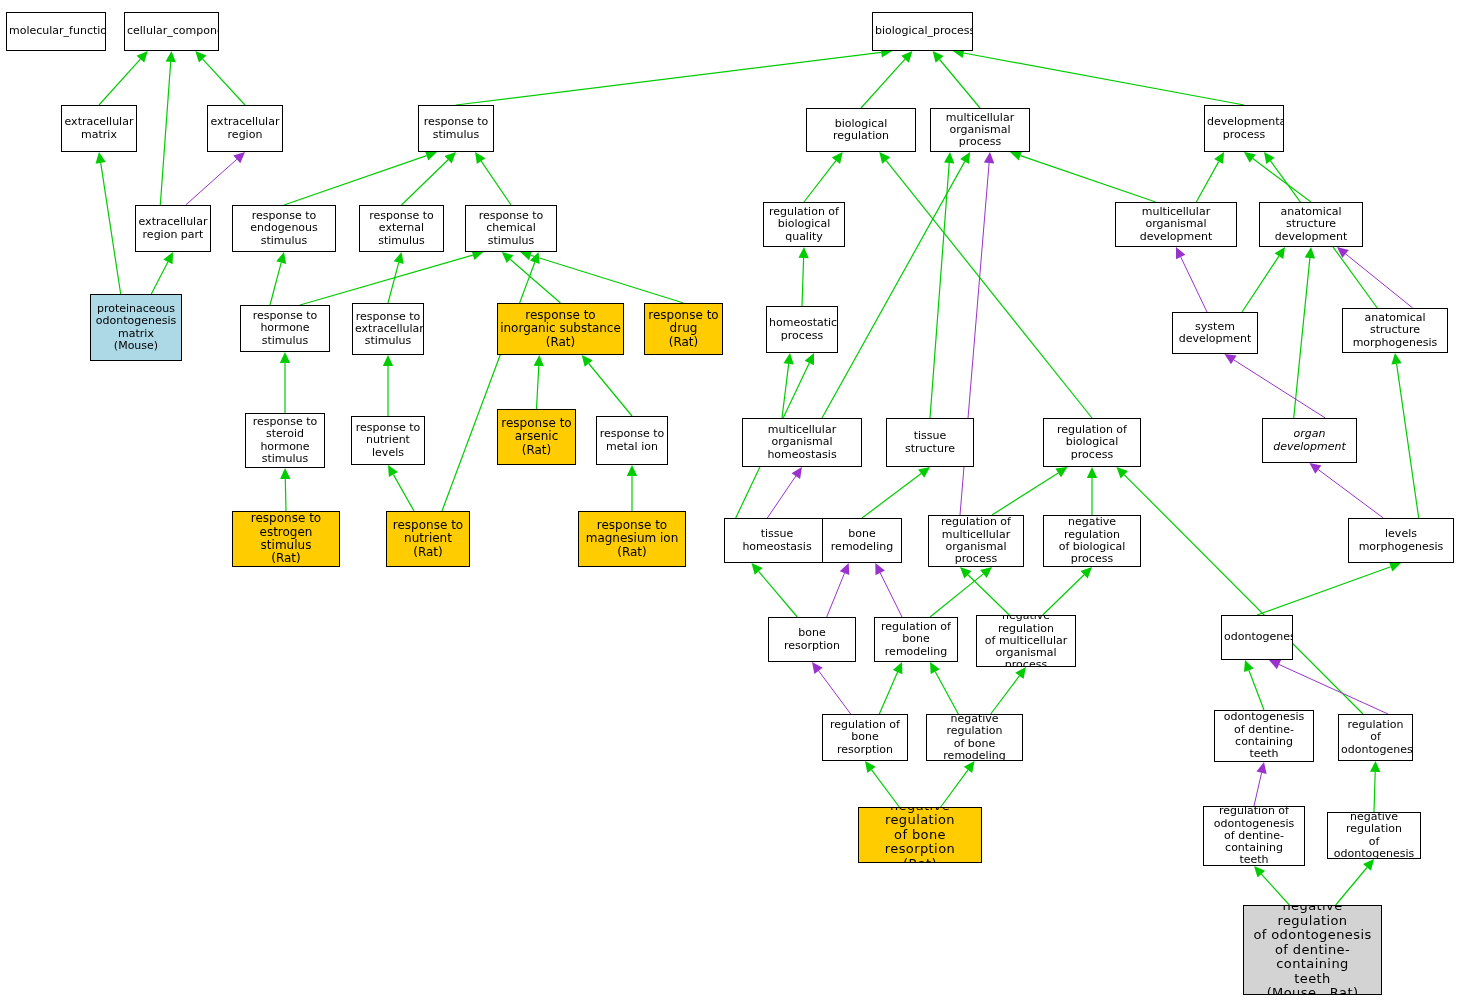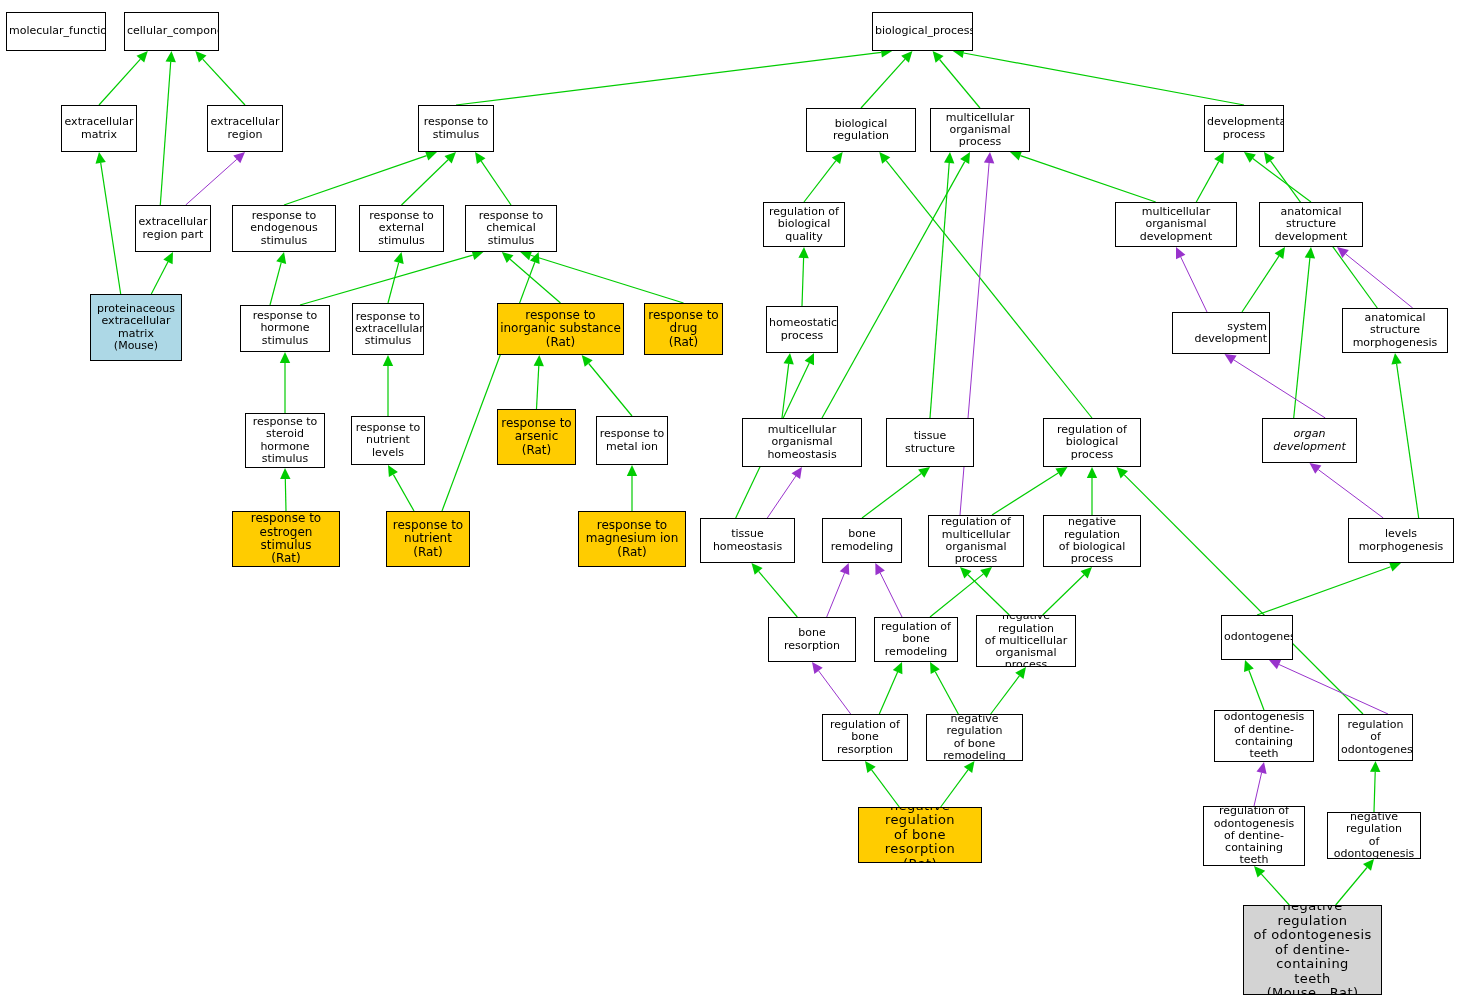--- a/index.html
+++ b/index.html
@@ -256,21 +256,21 @@
       <div class="go-node fill-white sz-11" style="left: 1115px; top: 202px; width: 122px; height: 45px;">
         <span class="lbl">multicellular
 organismal development</span>
       </div>
       <div class="go-node fill-white sz-11" style="left: 1259px; top: 202px; width: 104px; height: 45px;">
         <span class="lbl">anatomical structure
 development</span>
       </div>
       <div class="go-node fill-blue sz-11" style="left: 90px; top: 294px; width: 92px; height: 67px;">
         <span class="lbl">proteinaceous
-extracellular
+odontogenesis
 matrix
 (Mouse)</span>
       </div>
       <div class="go-node fill-white sz-11" style="left: 240px; top: 305px; width: 90px; height: 47px;">
         <span class="lbl">response to
 hormone stimulus</span>
       </div>
       <div class="go-node fill-white sz-11" style="left: 352px; top: 303px; width: 72px; height: 52px;">
         <span class="lbl">response to
 extracellular
@@ -283,21 +283,21 @@
       </div>
       <div class="go-node fill-gold sz-12" style="left: 644px; top: 303px; width: 79px; height: 52px;">
         <span class="lbl">response to
 drug
 (Rat)</span>
       </div>
       <div class="go-node fill-white sz-11" style="left: 766px; top: 306px; width: 72px; height: 47px;">
         <span class="lbl">homeostatic
 process</span>
       </div>
-      <div class="go-node fill-white sz-11" style="left: 1172px; top: 312px; width: 98px; height: 42px; text-align: right;">
+      <div class="go-node fill-white sz-11" style="left: 1172px; top: 312px; width: 86px; height: 42px;">
         <span class="lbl">system development</span>
       </div>
       <div class="go-node fill-white sz-11" style="left: 1342px; top: 308px; width: 106px; height: 45px;">
         <span class="lbl">anatomical structure
 morphogenesis</span>
       </div>
       <div class="go-node fill-white sz-11" style="left: 245px; top: 413px; width: 80px; height: 55px;">
         <span class="lbl">response to
 steroid hormone
 stimulus</span>
@@ -337,21 +337,21 @@
       <div class="go-node fill-gold sz-12" style="left: 386px; top: 511px; width: 84px; height: 56px;">
         <span class="lbl">response to
 nutrient
 (Rat)</span>
       </div>
       <div class="go-node fill-gold sz-12" style="left: 578px; top: 511px; width: 108px; height: 56px;">
         <span class="lbl">response to
 magnesium ion
 (Rat)</span>
       </div>
-      <div class="go-node fill-white sz-11" style="left: 700px; top: 518px; width: 95px; height: 45px;">
+      <div class="go-node fill-white sz-11" style="left: 724px; top: 518px; width: 106px; height: 45px;">
         <span class="lbl">tissue homeostasis</span>
       </div>
       <div class="go-node fill-white sz-11" style="left: 822px; top: 518px; width: 80px; height: 45px;">
         <span class="lbl">bone remodeling</span>
       </div>
       <div class="go-node fill-white sz-11" style="left: 928px; top: 515px; width: 96px; height: 52px;">
         <span class="lbl">regulation of
 multicellular
 organismal process</span>
       </div>

